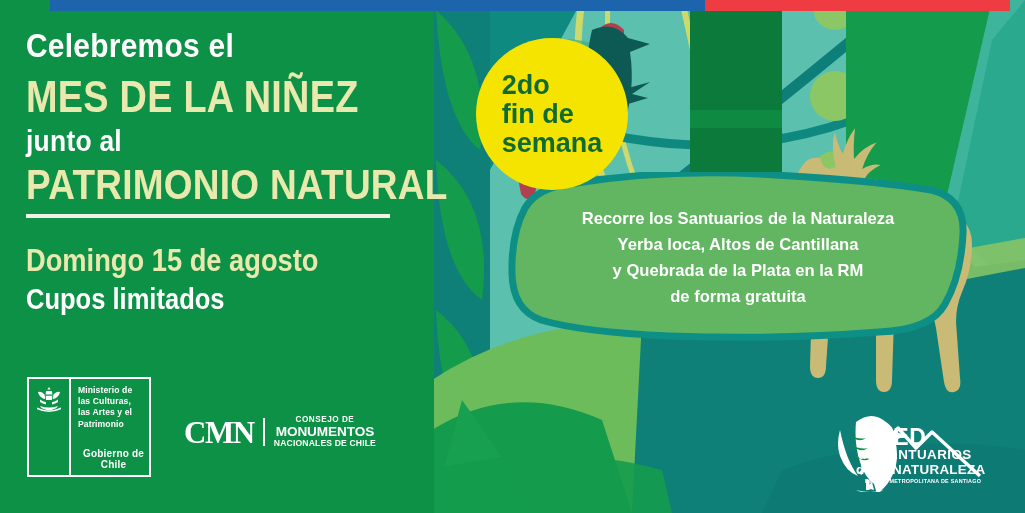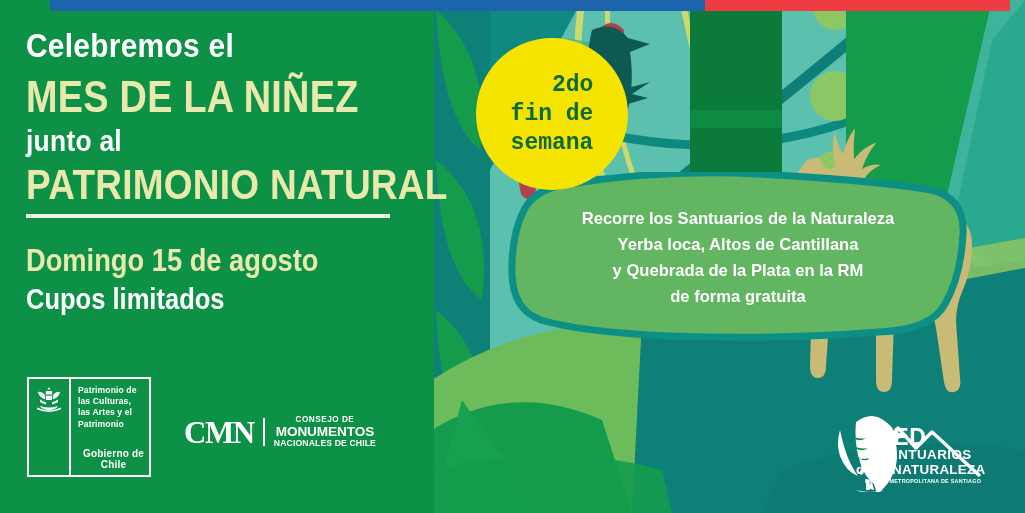--- a/index.html
+++ b/index.html
@@ -44,21 +44,21 @@
   #cmn .cmn-mark{color:#fff;font-size:31px;font-weight:bold;letter-spacing:-1.4px;font-family:Liberation Serif, serif;line-height:1;}
   #cmn .cmn-rule{width:2px;height:28px;background:#fff;}
   #cmn .cmn-lines{display:flex;flex-direction:column;justify-content:center;line-height:1.04;text-align:center;}
   #cmn .c1{color:#fff;font-size:8.2px;font-weight:bold;letter-spacing:.5px;}
   #cmn .c2{color:#fff;font-size:13.6px;font-weight:bold;letter-spacing:-.1px;}
   #cmn .c3{color:#fff;font-size:8.6px;font-weight:bold;letter-spacing:.15px;}
 
   
   #badge{position:absolute;left:476px;top:38px;width:152px;height:152px;border-radius:50%;
          background:#f5e400;display:flex;align-items:center;justify-content:center;z-index:6;}
-  #badge .btxt{color:#0f6b33;font-size:23px;font-weight:bold;line-height:29px;text-align:right;font-family:Liberation Mono, monospace;}
+  #badge .btxt{color:#0f6b33;font-size:27px;font-weight:bold;line-height:29px;text-align:left;font-family:Liberation Sans, sans-serif;}
 
   
   #blob{position:absolute;left:507px;top:172px;width:462px;height:172px;z-index:5;}
   #blob svg{position:absolute;inset:0;}
   #blob .btext{position:absolute;inset:0;display:flex;flex-direction:column;align-items:center;justify-content:center;
                color:#ffffff;font-size:16.6px;font-weight:bold;line-height:26px;text-align:center;font-family:"Liberation Sans",sans-serif;}
 
   
   #redlogo{position:absolute;left:812px;top:404px;width:182px;height:88px;z-index:7;}
   #redlogo svg{position:absolute;left:0;top:0;}
@@ -168,21 +168,21 @@
             <path d="M4 6 q4 -1 6.4 2.6 q1 2 0.4 4.6 q-2.8 -1 -4.8 -3 q-1.6 -1.8 -2 -4.2 Z"></path>
             <path d="M26 6 q-4 -1 -6.4 2.6 q-1 2 -0.4 4.6 q2.8 -1 4.8 -3 q1.6 -1.8 2 -4.2 Z"></path>
             <path d="M6 13.6 q3 2.4 6 2.6 l0 2.2 q-3.4 -0.4 -6 -2.4 Z"></path>
             <path d="M24 13.6 q-3 2.4 -6 2.6 l0 2.2 q3.4 -0.4 6 -2.4 Z"></path>
             <path d="M6 20 q9 3.2 18 0 q-1.4 3.4 -9 4.6 q-7.6 -1.2 -9 -4.6 Z"></path>
             <path d="M3 21.6 q12 5.6 24 0 l0 1.6 q-12 5.4 -24 0 Z"></path>
           </g>
         </svg>
       </div>
       <div class="txt-cell">
-        <div class="mtext">Patrimonio de</div>
+        <div class="mtext">Ministerio de</div>
         <div class="mtext">las Culturas,</div>
         <div class="mtext">las Artes y el</div>
         <div class="mtext">Patrimonio</div>
         <div class="gob">Gobierno de Chile</div>
       </div>
     </div>
 
     <div id="cmn">
       <div class="cmn-mark">CMN</div>
       <div class="cmn-rule"></div>

